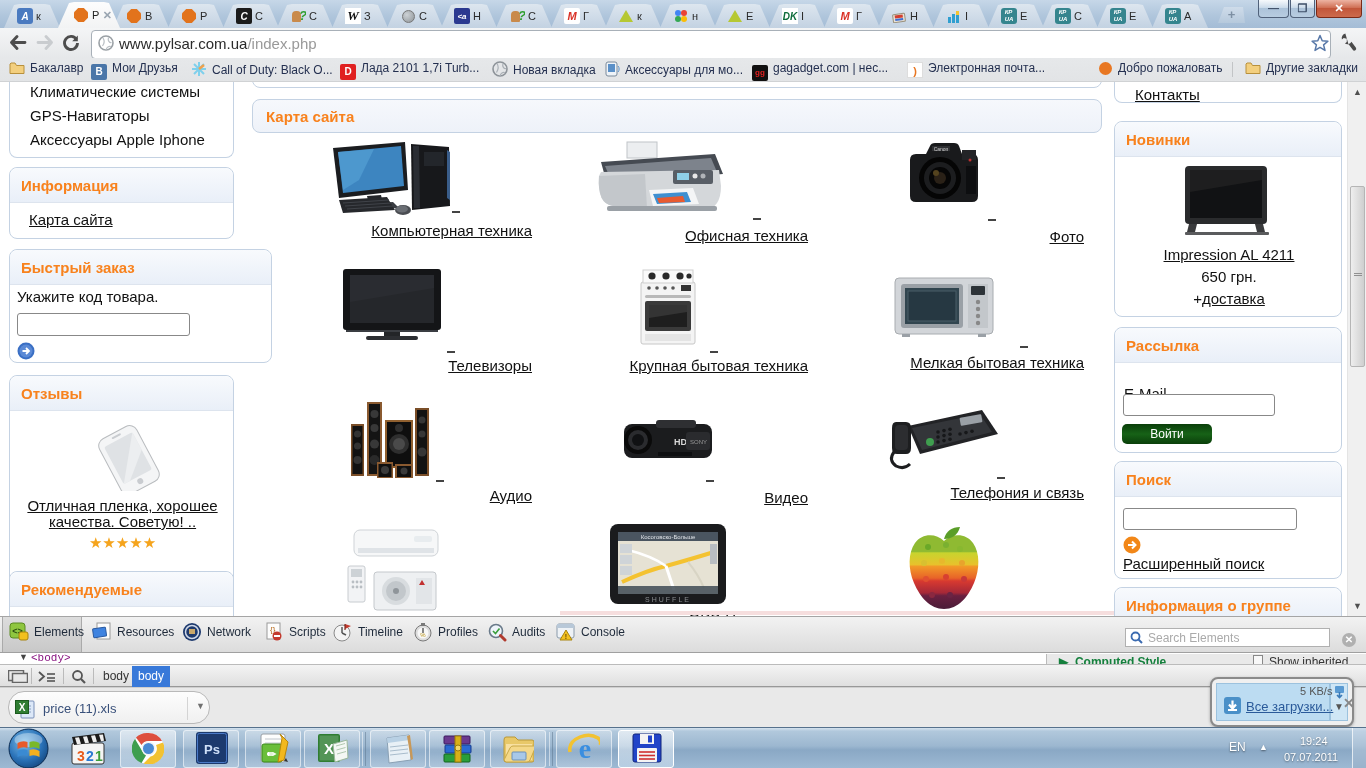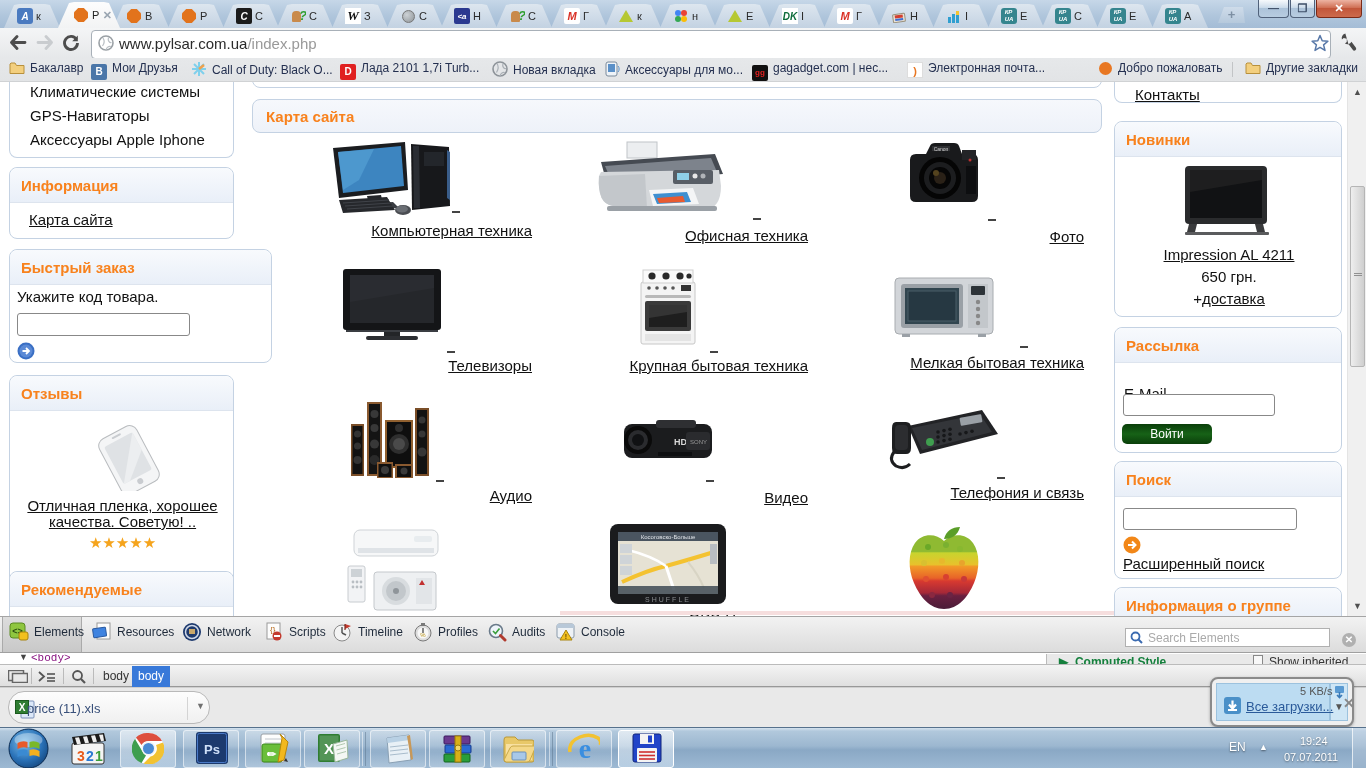--- a/index.html
+++ b/index.html
@@ -685,21 +685,21 @@
 <div id="dlbar">
   <div id="dlbtn">
     <svg class="abs" style="left:6px;top:6px" width="20" height="21">
         <rect x="6" y="3" width="13" height="17" rx="1" fill="#dce8f8" stroke="#7a90b8"></rect>
         <line x1="9" y1="8" x2="16" y2="8" stroke="#8aa0c0"></line>
         <line x1="9" y1="11" x2="16" y2="11" stroke="#8aa0c0"></line>
         <line x1="9" y1="14" x2="16" y2="14" stroke="#8aa0c0"></line>
         <rect x="0.5" y="2.5" width="13" height="13" fill="#2f7d32" stroke="#1c5a1e"></rect>
         <text x="7" y="12.5" font-size="10" font-weight="bold" fill="#fff" text-anchor="middle" font-family="Liberation Sans">X</text>
       </svg>
-    <span style="position:absolute;left:18px;top:9px;font-size:13px;color:#39507a">price (11).xls</span>
+    <span style="position:absolute;left:34px;top:9px;font-size:13px;color:#39507a">price (11).xls</span>
     <div style="position:absolute;left:178px;top:5px;width:1px;height:23px;background:#d4d4d4"></div>
     <span style="position:absolute;left:187px;top:9px;color:#707070;font-size:9px">▼</span>
   </div>
 
   <div style="position:absolute;left:1210px;top:-11px;width:144px;height:50px;background:#f0f0f0;border:2px solid #8a8a8a;border-radius:8px;box-shadow:0 1px 3px rgba(0,0,0,.3)">
     <div style="position:absolute;left:4px;top:4px;width:114px;height:38px;background:#bcdcf2;border:1px solid #9cc2de"></div>
     <div style="position:absolute;left:118px;top:4px;width:18px;height:38px;background:#cfe6f5;border:1px solid #9cc2de"></div>
     <span style="position:absolute;left:88px;top:6px;font-size:11px;color:#555">5 KB/s</span>
     <svg class="abs" style="left:12px;top:18px" width="17" height="17">
         <rect width="17" height="17" rx="3" fill="#4a90c8"></rect>

